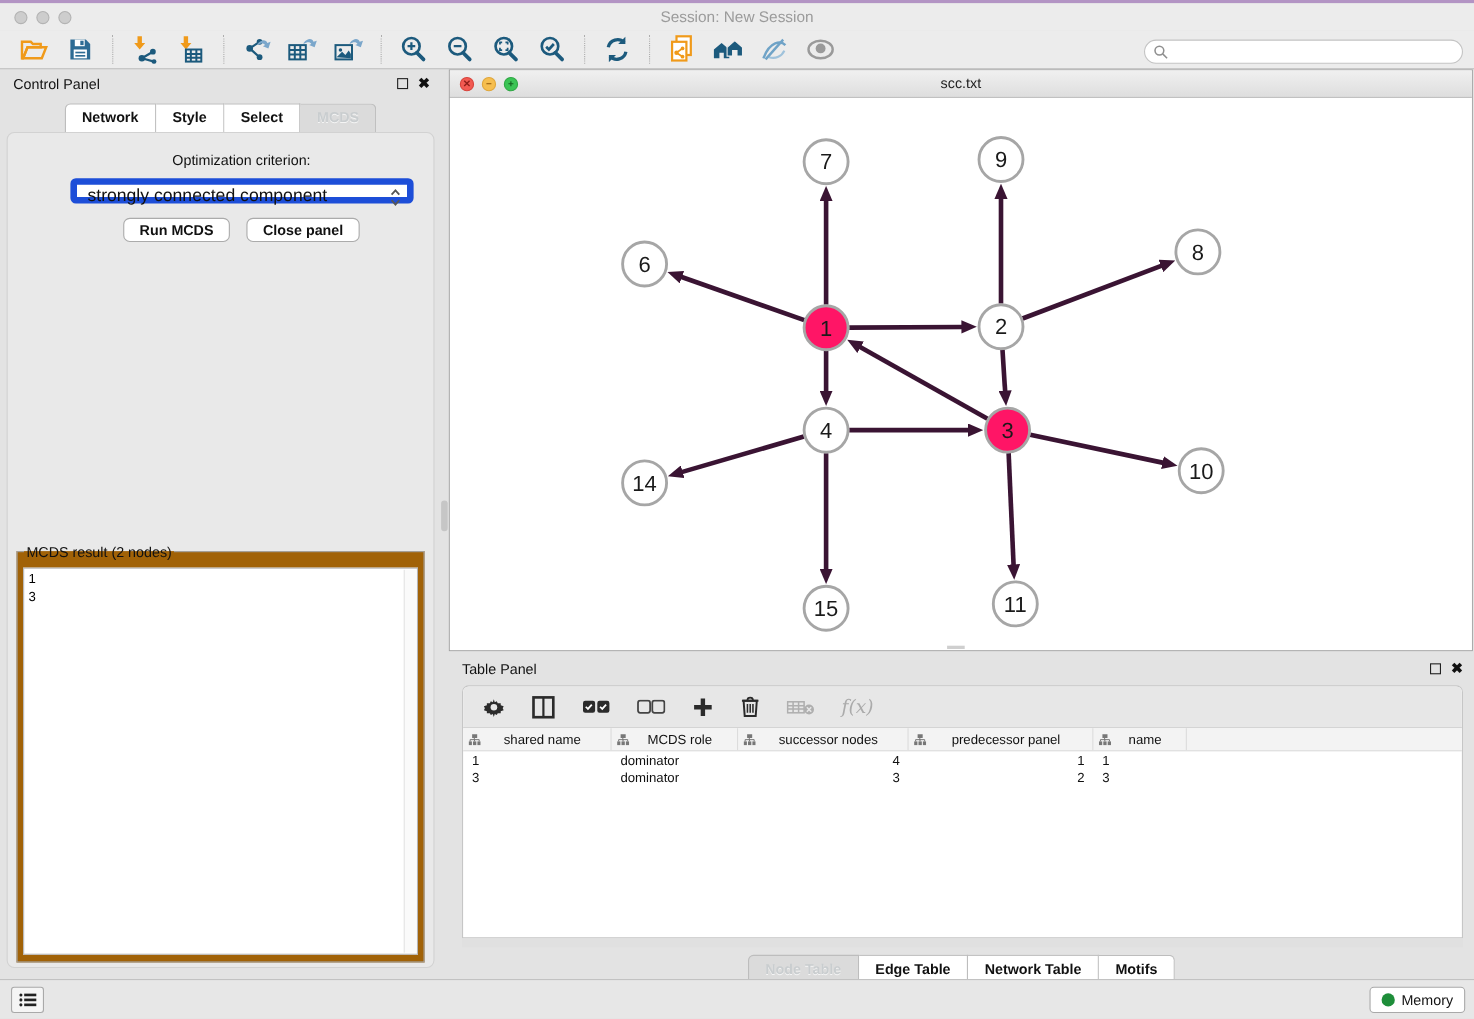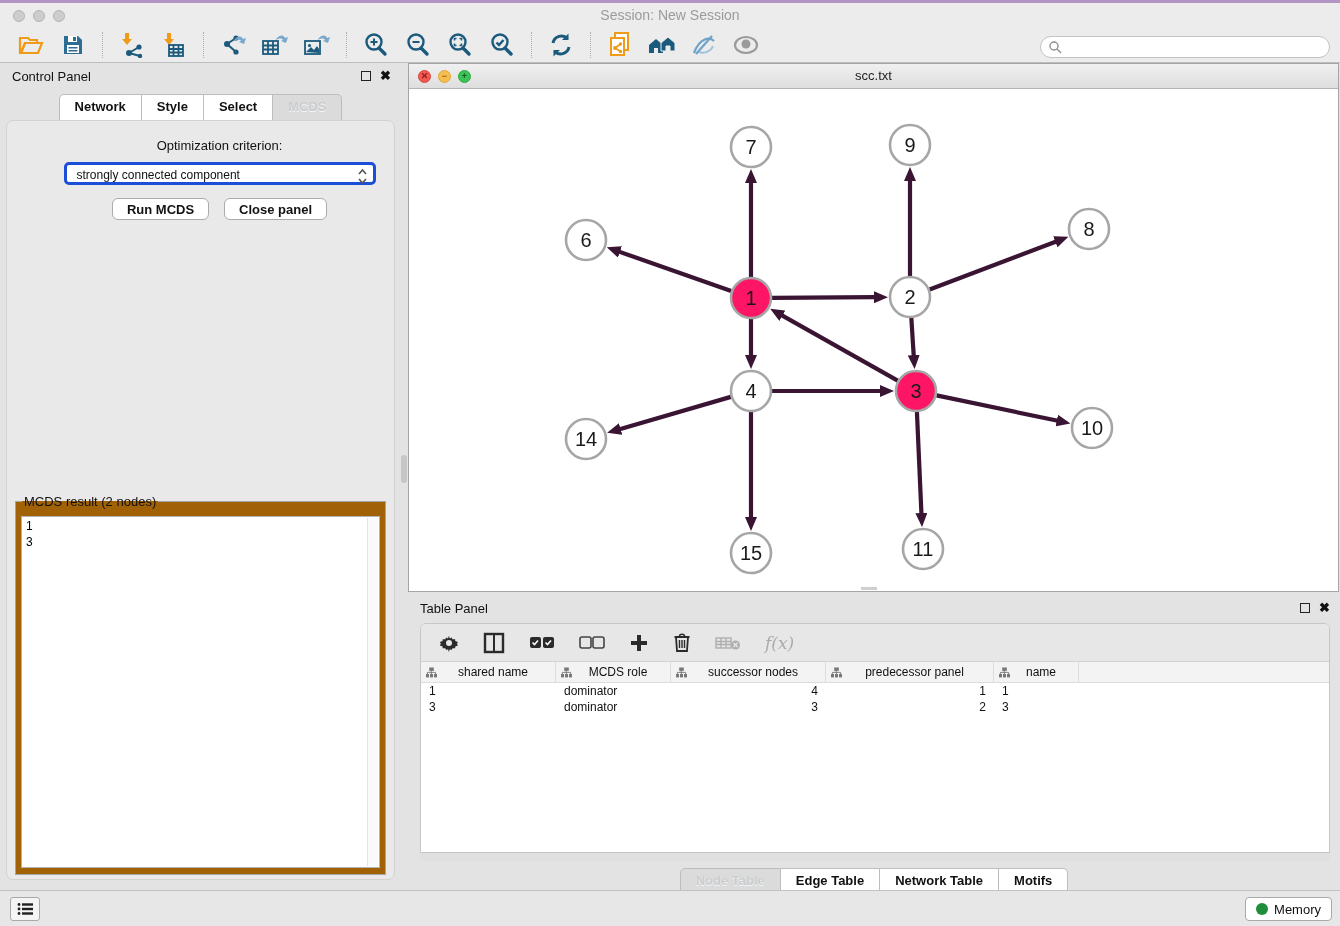--- a/index.html
+++ b/index.html
@@ -31,22 +31,22 @@
   .seg { border:1px solid #BDBDBD; border-left:none; padding:4px 15px 15px; background:#fff;
     font-size:13px; font-weight:600; color:#111; cursor:default; }
   .seg:first-child { border-left:1px solid #BDBDBD; border-radius:5px 0 0 5px; }
   .seg:last-child { border-radius:0 5px 5px 0; }
   .seg.active { background:#DBDBDB; color:#C9CDCF; text-shadow:0 1px 0 #F5F5F5; }
 
   #cp-body { position:absolute; left:6px; top:57px; width:389px; bottom:8px;
     background:#E9E9E9; border:1px solid #D2D2D2; border-radius:7px;padding-left:38px; }
   #opt-label { text-align:center; margin-top:17px; font-size:13px; color:#111; }
   #criterion-select { width:312px; height:23px; margin:9px auto 0; background:#fff;
-    border:3px solid #1d4ed8; border-radius:5px; position:relative;
-    font-size:12px; color:#111; line-height:21px; padding-left:10px; }
+    border:6px solid #1d4ed8; border-radius:5px; position:relative;
+    font-size:16px; color:#111; line-height:21px; padding-left:10px; }
   #criterion-select svg { position:absolute; right:6px; top:3px; }
   .btn-row { display:flex; justify-content:center; gap:15px; margin-top:13px; }
   .mac-btn { background:#fff; border:1px solid #ABABAB; border-radius:6px; height:22px;
     padding:0 14px; font-size:13px; color:#111; font-weight:600;
     font-family:"Liberation Sans",sans-serif; }
 
   #result-fieldset { position:absolute; left:8px; right:8px; top:373px; bottom:4px;
     border:1px solid #A5A5A5; background:#a16207; padding:0 4px; }
   #result-fieldset legend { font-size:13px; color:#111; padding:0 2px; margin-left:2px; }
   #result-text { position:absolute; left:5px; right:5px; top:7px; bottom:6px; background:#fff;

